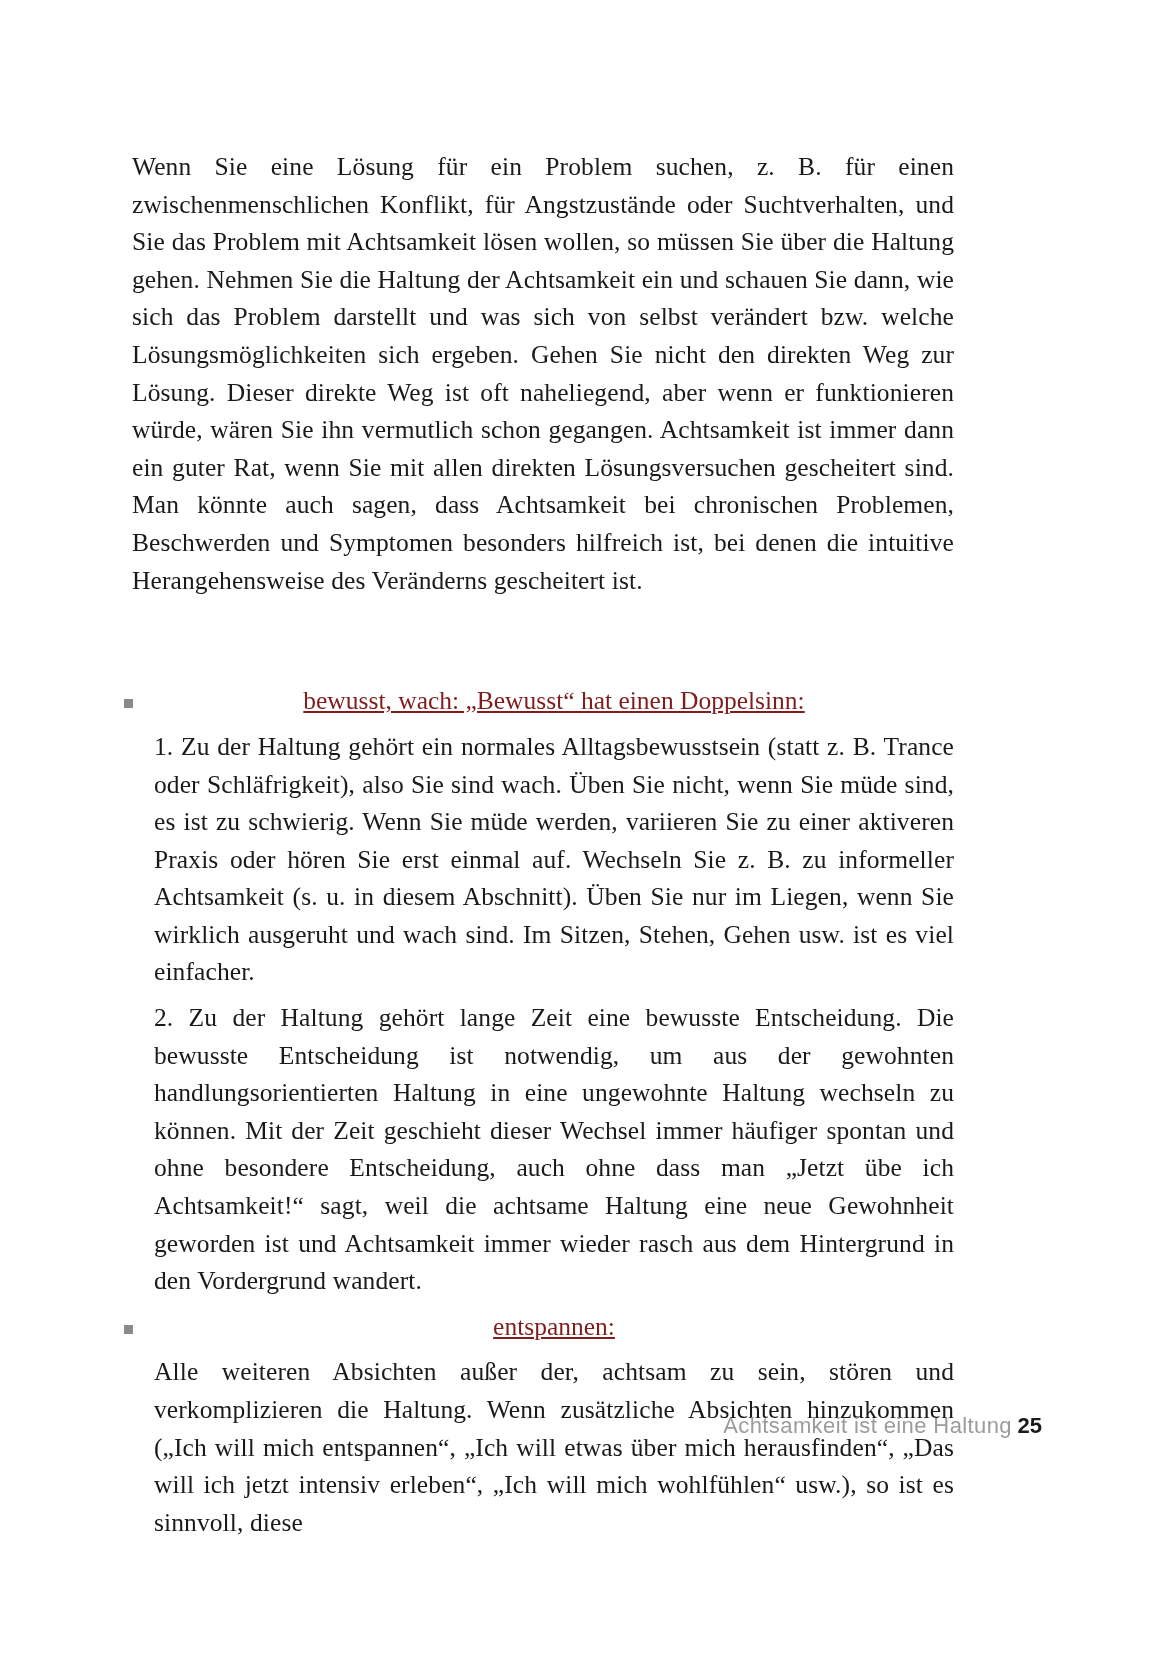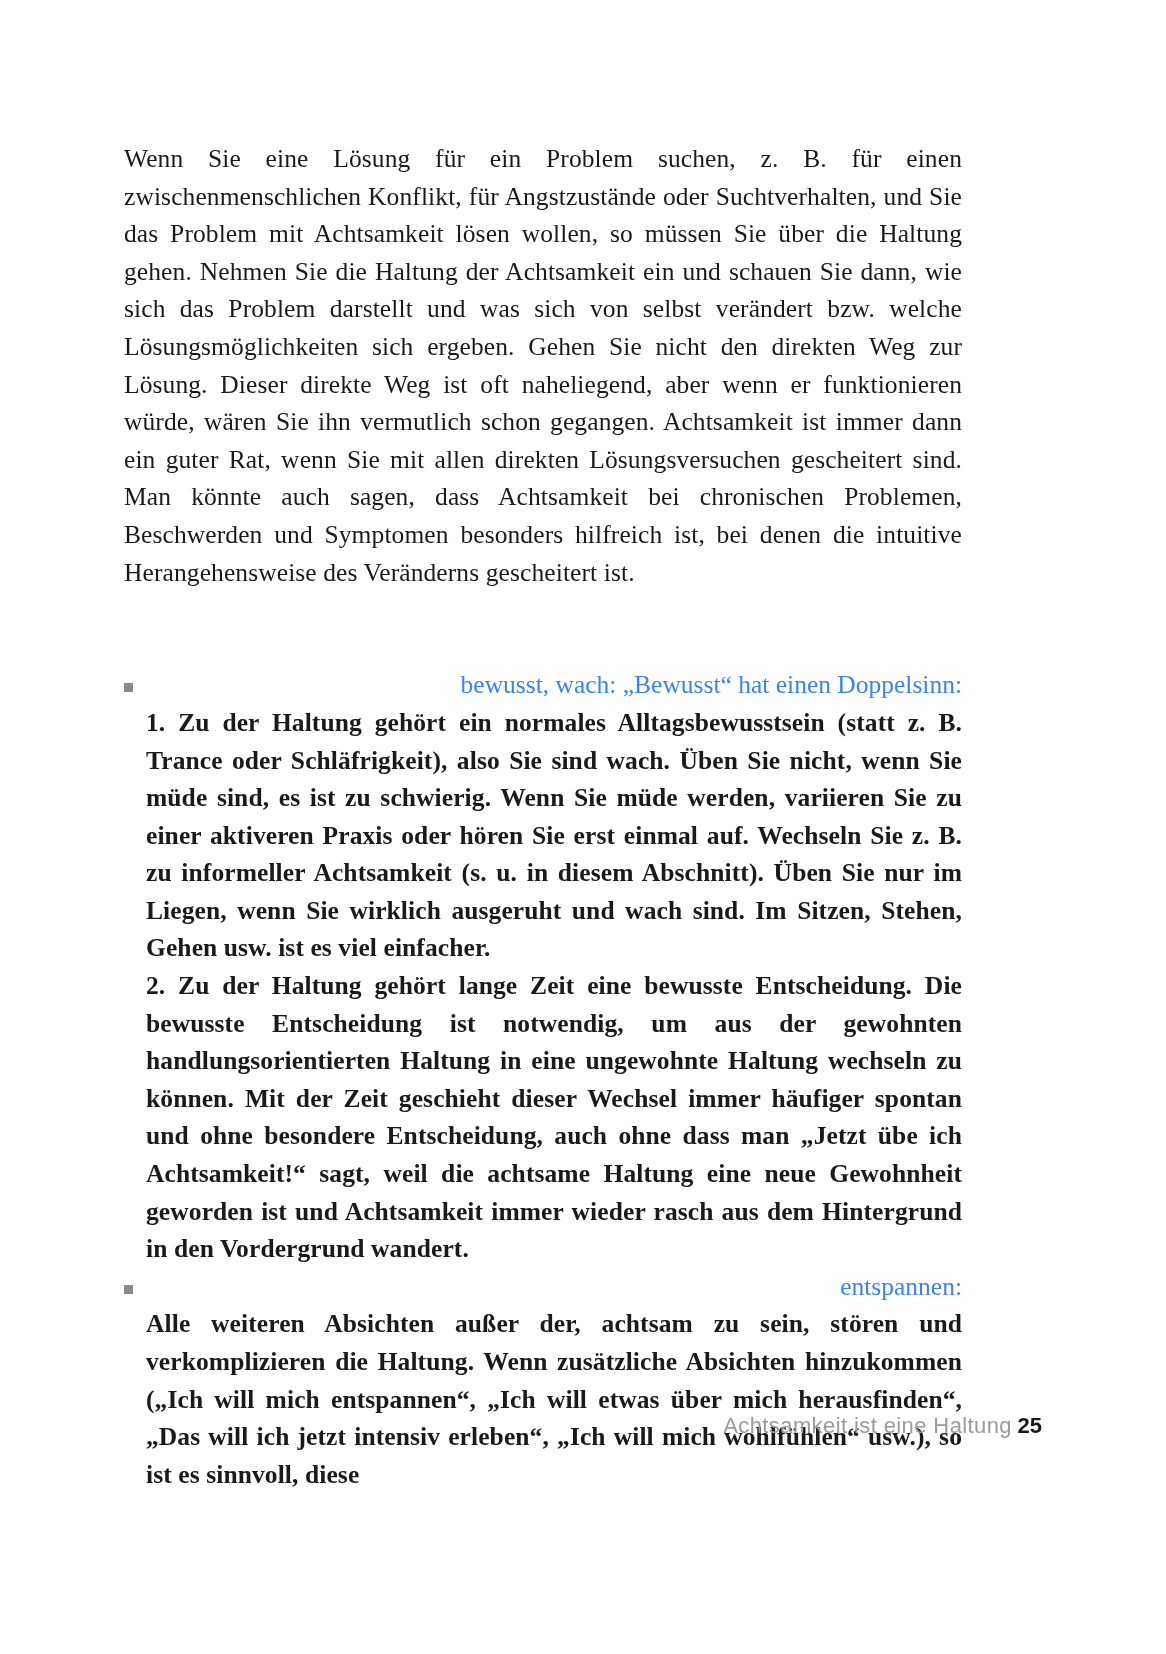--- a/index.html
+++ b/index.html
@@ -21,55 +21,55 @@
     top: 140px;
     width: 838px;
   }
   .para {
     font-family: "Liberation Serif", "DejaVu Serif", serif;
     font-size: 25.5px;
     line-height: 37.6px;
     color: #1a1a1a;
     text-align: justify;
     text-justify: inter-word;
-    margin: 0;
+    margin: 8px;
     -webkit-hyphens: none;
     hyphens: none;
     letter-spacing: 0.1px;
   }
   .para.nojust {
     text-align: left;
   }
   .spacer-para {
     height: 37.6px;
   }
   .spacer-small {
     height: 37.6px;
   }
   .bullet-line {
     position: relative;
     font-family: "Liberation Serif", "DejaVu Serif", serif;
     font-size: 25.5px;
     line-height: 37.6px;
-    color: #3b82f6;
-    text-align: right;
+    color: #7f1d1d;
+    text-align: center;
     margin: 0;
     padding-left: 22px;
+    text-decoration: underline;
   }
   .bullet-sq {
     position: absolute;
     left: 0px;
     top: 17px;
     width: 9px;
     height: 9px;
     background: #8a8a8a;
   }
   .indent-block {
     padding-left: 22px;
-    font-weight: bold;
   }
   .footer {
     position: absolute;
     left: 124px;
     right: 124px;
     top: 1413px;
     display: flex;
     align-items: baseline;
     justify-content: flex-end;
   }

